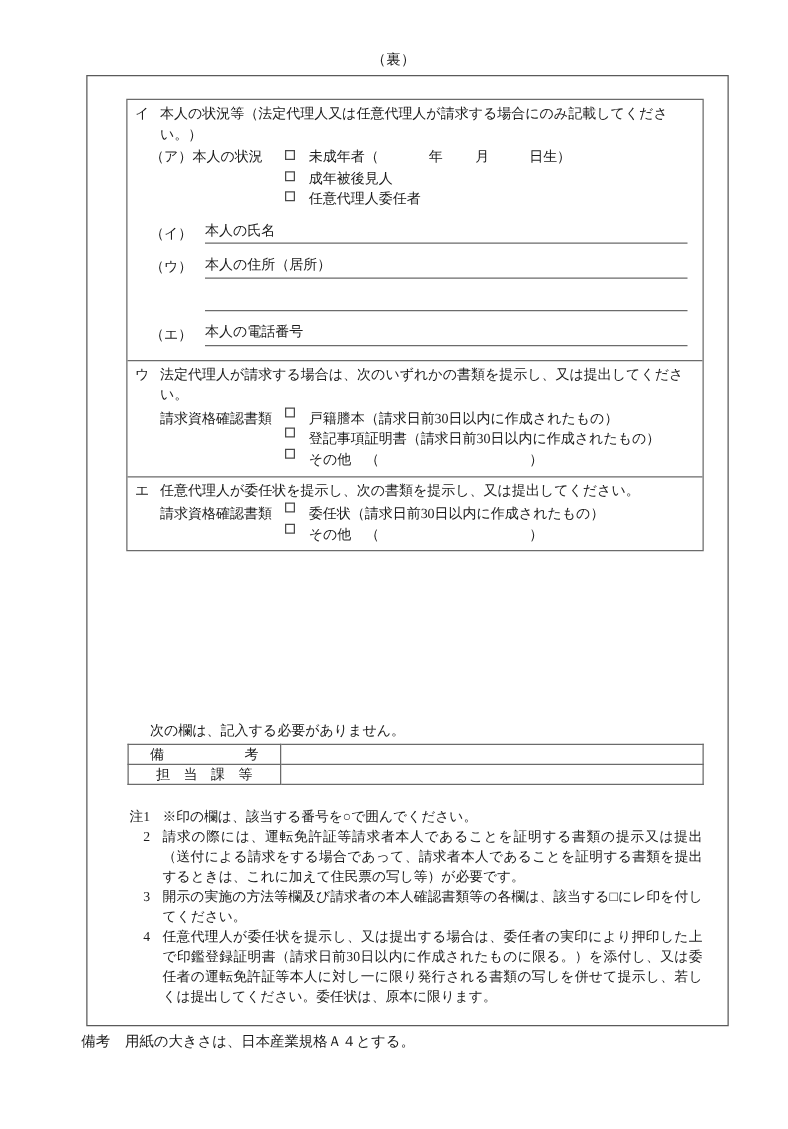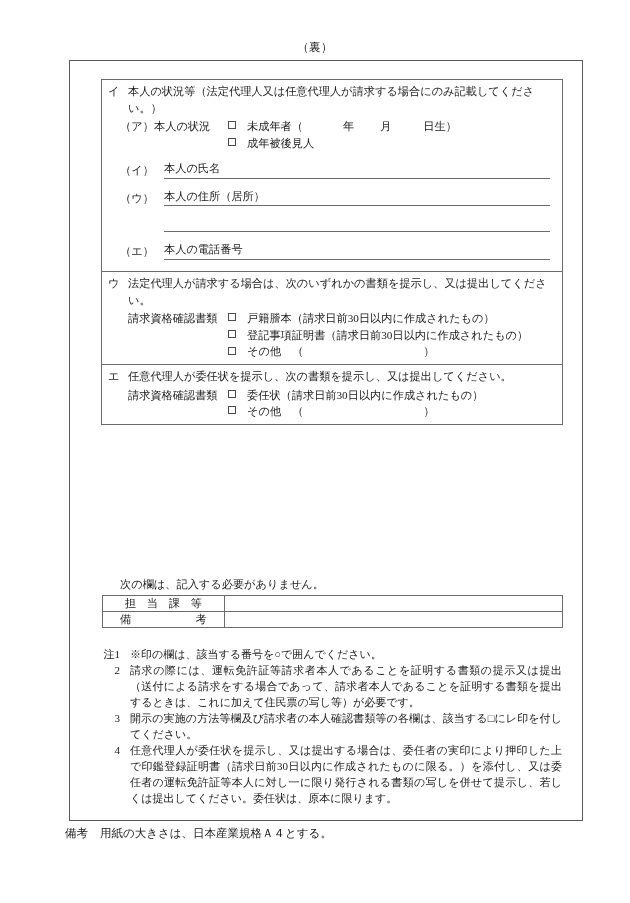--- a/index.html
+++ b/index.html
@@ -167,21 +167,21 @@
   .doc-label {
     flex: 0 0 auto;
     width: 100px;
   }
   .doc-items {
     flex: 1 1 auto;
     min-width: 0;
   }
   .doc-item {
     display: flex;
-    align-items: center;
+    align-items: flex-start;
   }
   .doc-item + .doc-item { margin-top: 0px; }
   .doc-item-text {
     flex: 1 1 auto;
     min-width: 0;
   }
   .blank-paren {
     display: inline-block;
     width: 120px;
   }
@@ -274,20 +274,24 @@
           </span>
           <span class="status-options">
             <span class="opt-row">
               <span class="cbox"></span>
               <span class="opt-text"><span>未成年者（</span><span class="spc-y"></span><span>年</span><span class="spc-m"></span><span>月</span><span class="spc-d"></span><span>日生）</span></span>
             </span>
             <span class="opt-row">
               <span class="cbox"></span>
               <span class="opt-text">成年被後見人</span>
             </span>
+            <span class="opt-row">
+              <span class="cbox"></span>
+              <span class="opt-text">任意代理人委任者</span>
+            </span>
           </span>
         </div>
 
         <div class="entry-row">
           <span class="entry-idx">（イ）</span>
           <span class="entry-field"><span class="u-line">本人の氏名</span></span>
         </div>
 
         <div class="entry-row">
           <span class="entry-idx">（ウ）</span>
@@ -346,25 +350,25 @@
         </div>
       </div>
 
     </div>
 
     <div class="admin-note">次の欄は、記入する必要がありません。</div>
 
     <table class="admin-table">
       <tbody>
         <tr>
-          <td class="key"><span class="k-spread-a">担 当 課 等</span></td>
+          <td class="key"><span class="k-spread-b">備　　考</span></td>
           <td class="val"></td>
         </tr>
         <tr>
-          <td class="key"><span class="k-spread-b">備　　考</span></td>
+          <td class="key"><span class="k-spread-a">担 当 課 等</span></td>
           <td class="val"></td>
         </tr>
       </tbody>
     </table>
 
     <div class="notes">
       <div class="note-row">
         <span class="note-num"><span>注</span><span>1</span></span>
         <span class="note-body">※印の欄は、該当する番号を○で囲んでください。</span>
       </div>

